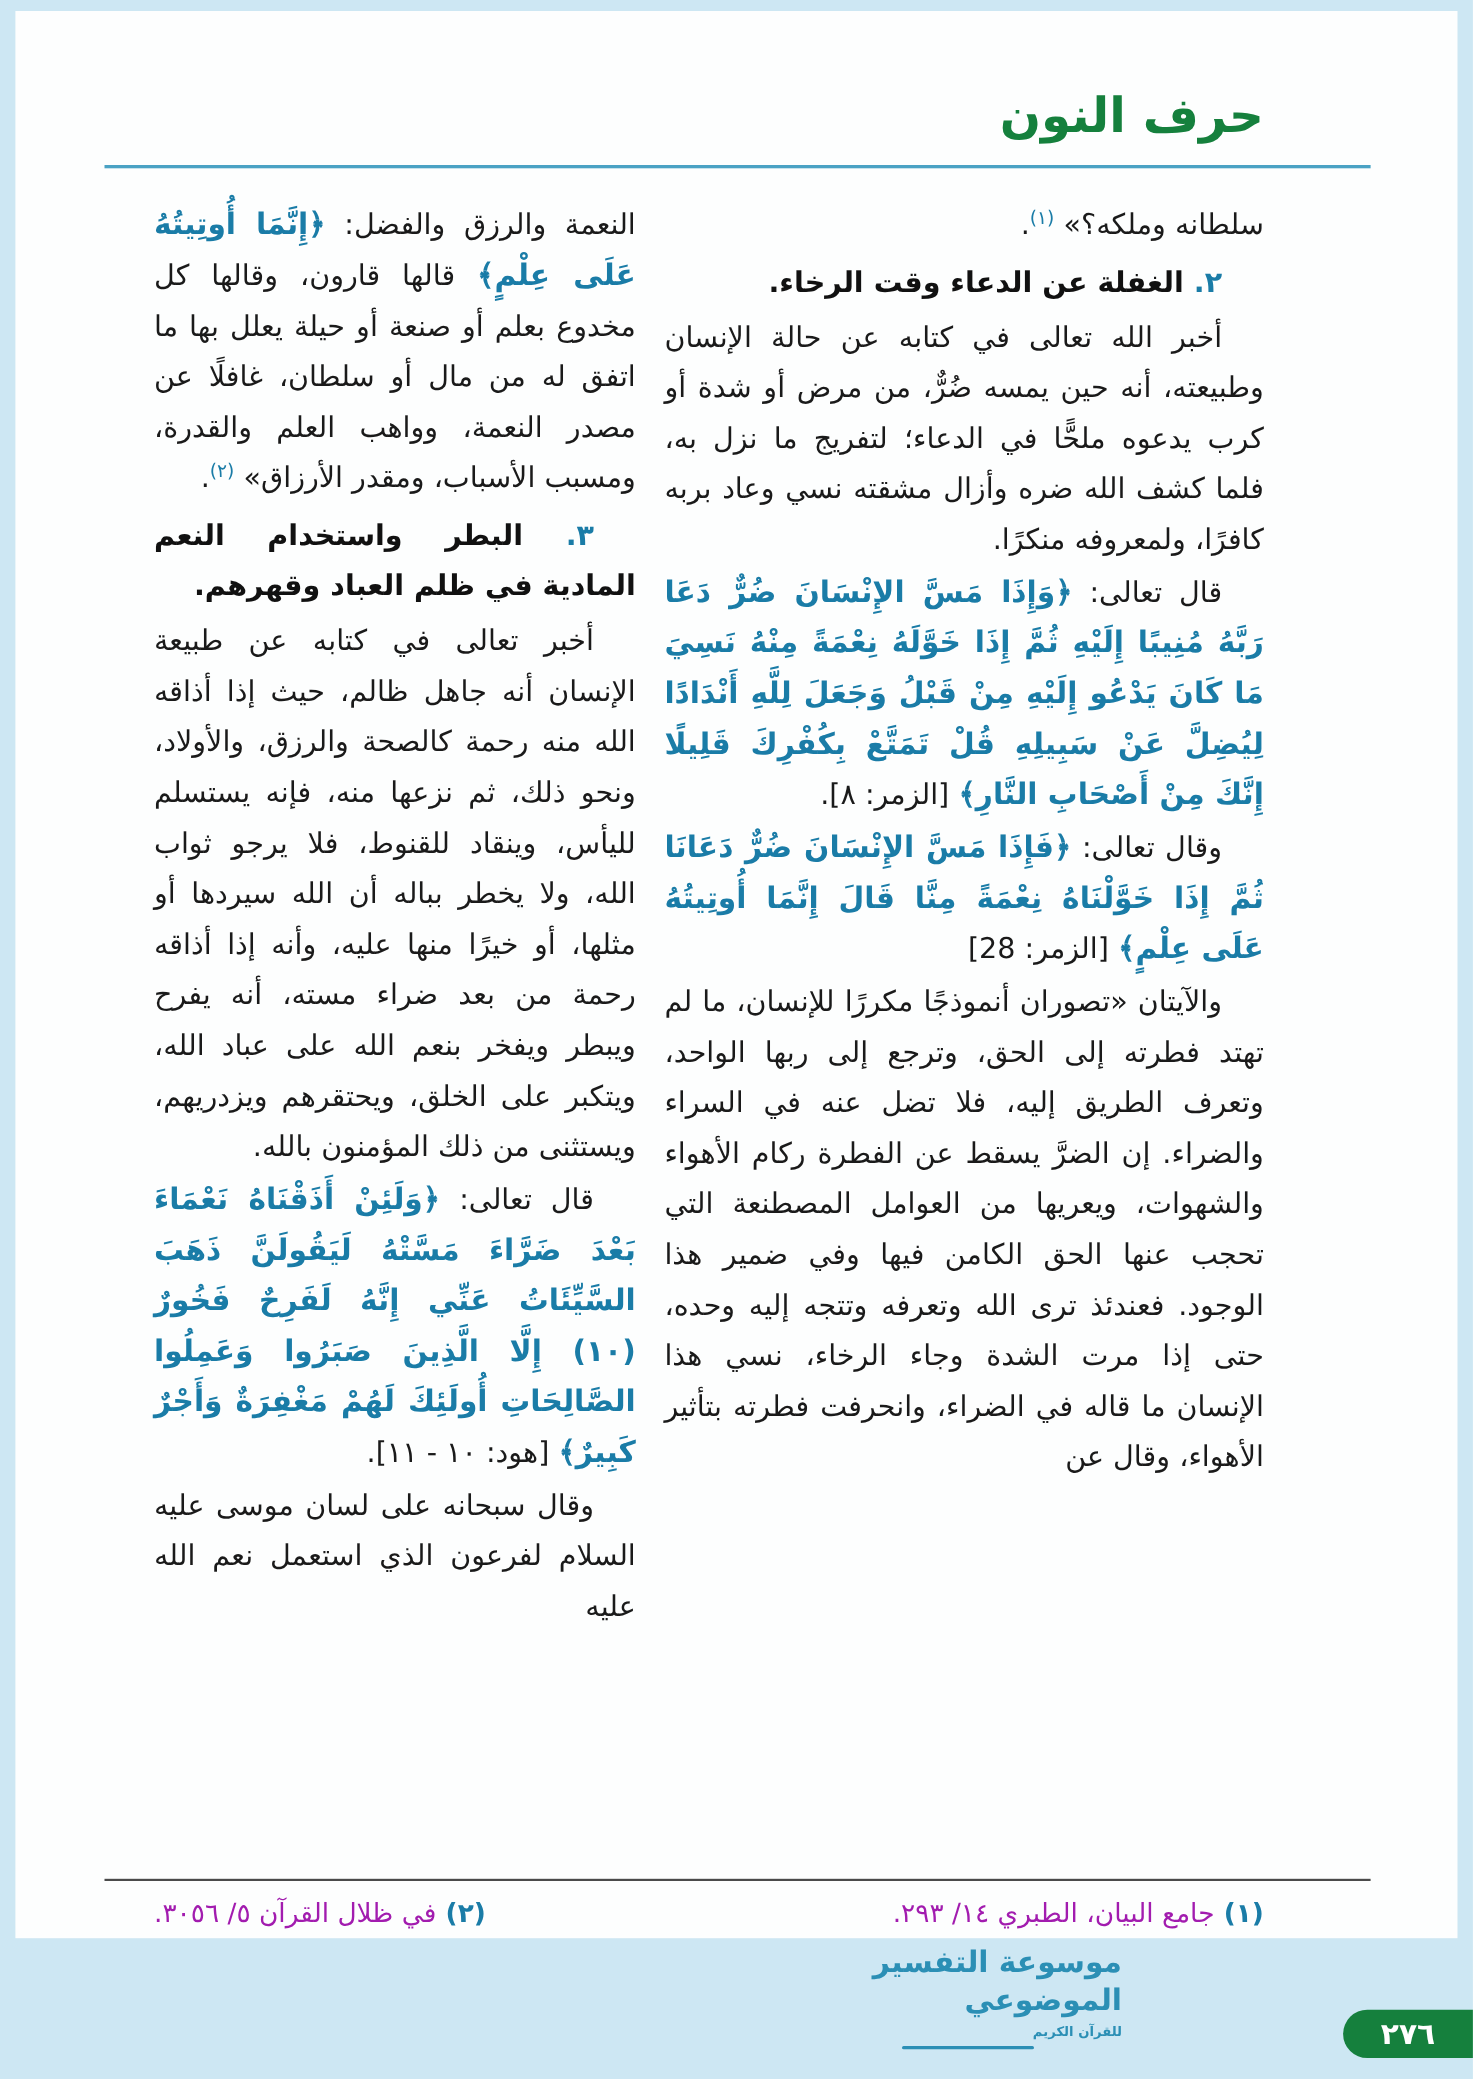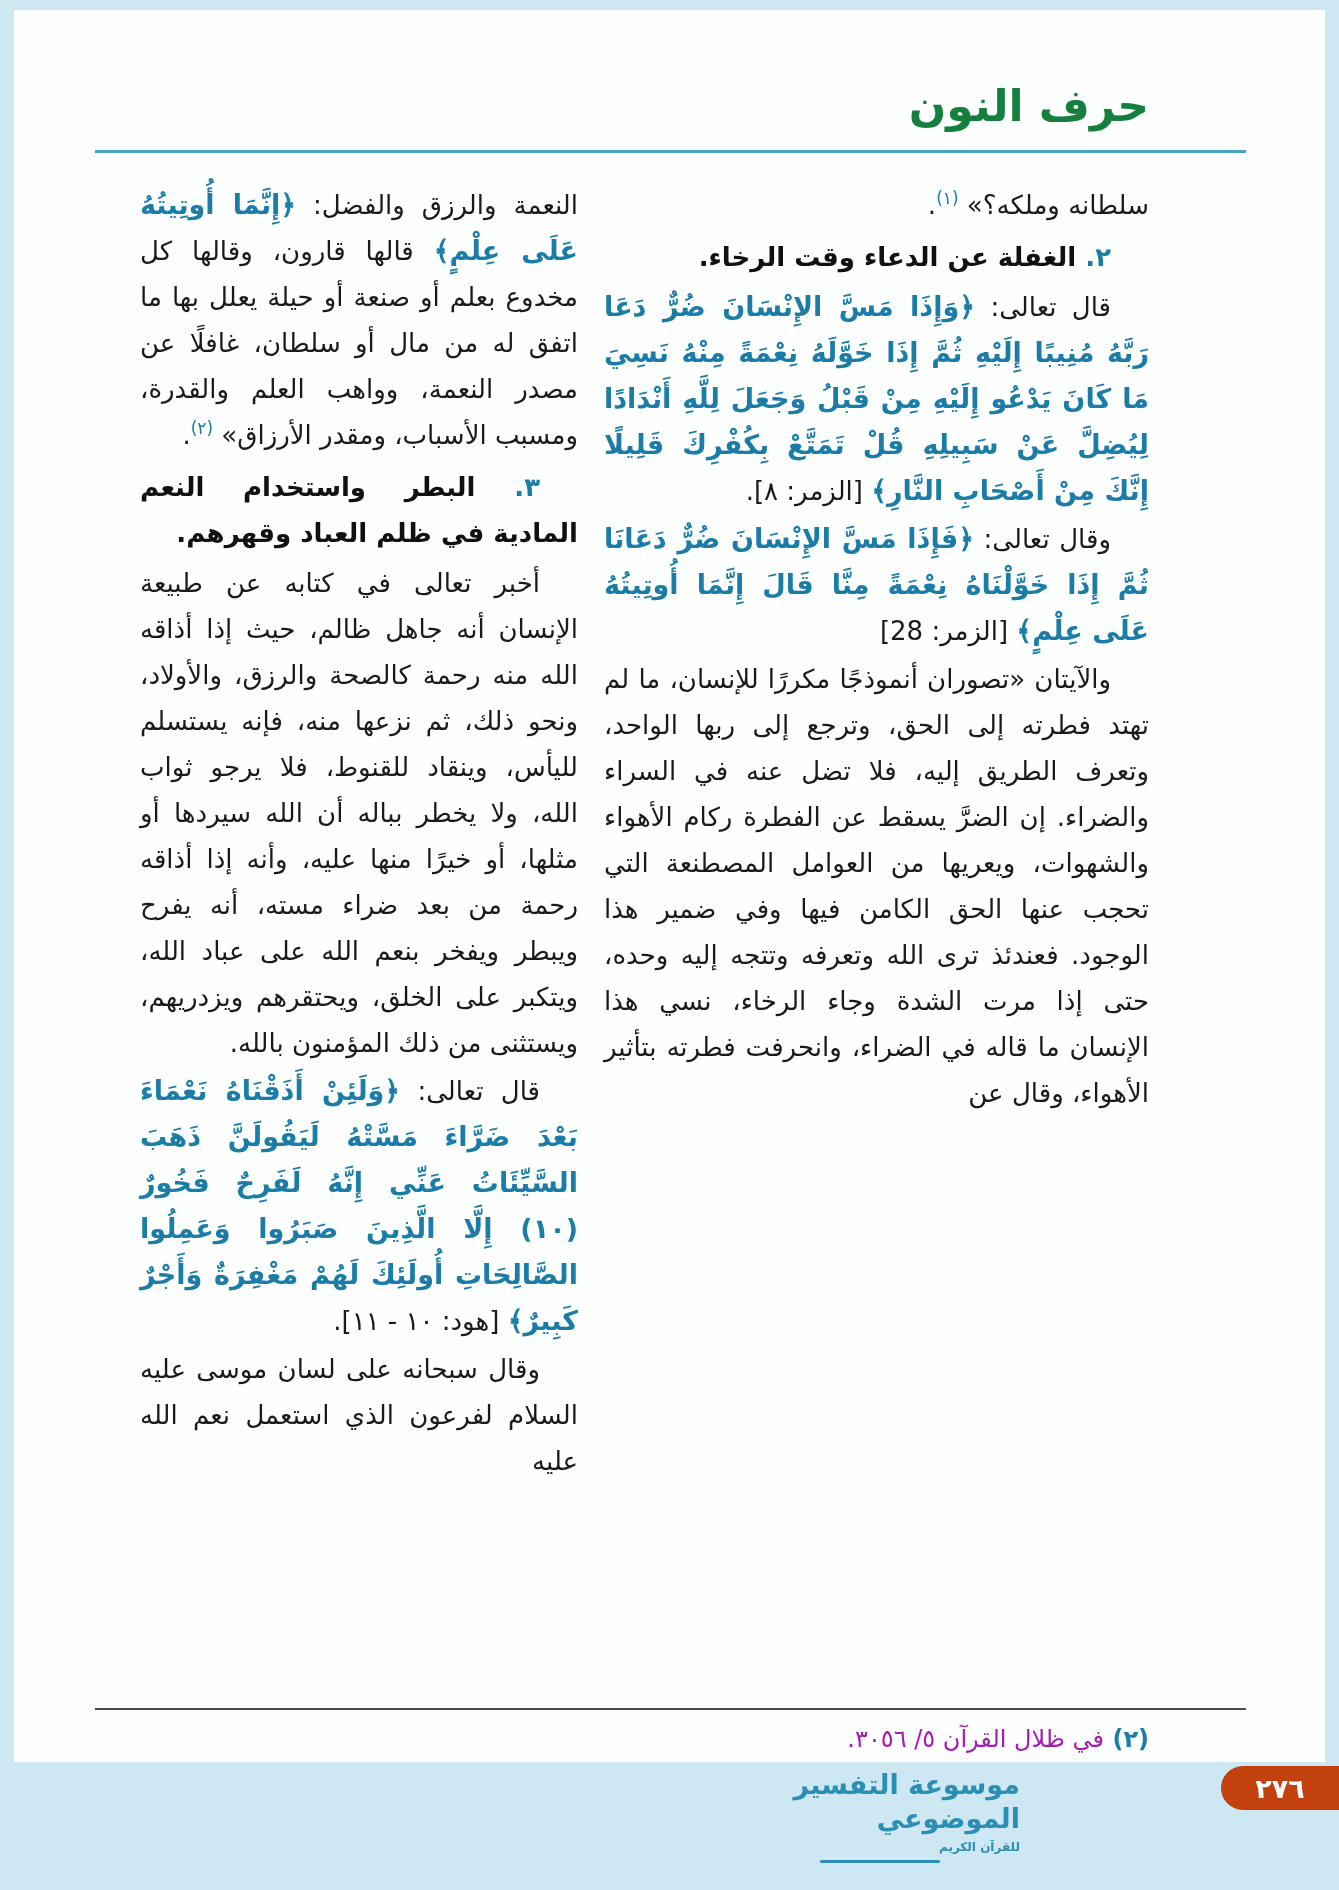--- a/index.html
+++ b/index.html
@@ -94,23 +94,23 @@
     line-height:22px;
   }
   .logo-flourish {
     margin:2px auto 0 auto;
     width:120px; height:3px;
     border-radius:2px;
     background:#2b8fb5;
   }
   .page-number-badge {
     position:absolute;
-    top:1766px; right:0;
+    top:1827px; right:0;
     width:118px; height:44px;
-    background:#c2410c;
+    background:#15803d;
     border-radius:22px 0 0 22px;
     display:flex;
     align-items:center;
     justify-content:center;
   }
   .page-number-badge span {
     color:#ffffff;
     font-size:27px;
     font-weight:bold;
   }
@@ -121,36 +121,38 @@
 <div class="paper"></div>
 
 <div class="chapter-title">حرف النون</div>
 
 <div class="header-rule"></div>
 
 <main class="content">
   <section class="col col-right" id="col-right">
       <p class="para"><span class="seg-normal">سلطانه وملكه؟» </span><span class="seg-fnref">(١)</span><span class="seg-normal">.</span></p>
       <p class="para heading indent"><span class="seg-num">٢. </span><span class="seg-bold">الغفلة عن الدعاء وقت الرخاء.</span></p>
+      <p class="para indent"><span class="seg-normal">أخبر الله تعالى في كتابه عن حالة الإنسان وطبيعته، أنه حين يمسه ضُرٌّ، من مرض أو شدة أو كرب يدعوه ملحًّا في الدعاء؛ لتفريج ما نزل به، فلما كشف الله ضره وأزال مشقته نسي وعاد بربه كافرًا، ولمعروفه منكرًا.</span></p>
       <p class="para indent"><span class="seg-normal">قال تعالى: </span><span class="seg-quran">﴿وَإِذَا مَسَّ الإِنْسَانَ ضُرٌّ دَعَا رَبَّهُ مُنِيبًا إِلَيْهِ ثُمَّ إِذَا خَوَّلَهُ نِعْمَةً مِنْهُ نَسِيَ مَا كَانَ يَدْعُو إِلَيْهِ مِنْ قَبْلُ وَجَعَلَ لِلَّهِ أَنْدَادًا لِيُضِلَّ عَنْ سَبِيلِهِ قُلْ تَمَتَّعْ بِكُفْرِكَ قَلِيلًا إِنَّكَ مِنْ أَصْحَابِ النَّارِ﴾</span><span class="seg-normal"> [الزمر: ٨].</span></p>
       <p class="para indent"><span class="seg-normal">وقال تعالى: </span><span class="seg-quran">﴿فَإِذَا مَسَّ الإِنْسَانَ ضُرٌّ دَعَانَا ثُمَّ إِذَا خَوَّلْنَاهُ نِعْمَةً مِنَّا قَالَ إِنَّمَا أُوتِيتُهُ عَلَى عِلْمٍ﴾</span><span class="seg-normal"> [الزمر: 28]</span></p>
       <p class="para indent"><span class="seg-normal">والآيتان «تصوران أنموذجًا مكررًا للإنسان، ما لم تهتد فطرته إلى الحق، وترجع إلى ربها الواحد، وتعرف الطريق إليه، فلا تضل عنه في السراء والضراء. إن الضرَّ يسقط عن الفطرة ركام الأهواء والشهوات، ويعريها من العوامل المصطنعة التي تحجب عنها الحق الكامن فيها وفي ضمير هذا الوجود. فعندئذ ترى الله وتعرفه وتتجه إليه وحده، حتى إذا مرت الشدة وجاء الرخاء، نسي هذا الإنسان ما قاله في الضراء، وانحرفت فطرته بتأثير الأهواء، وقال عن</span></p>
     </section>
   <section class="col col-left" id="col-left">
       <p class="para"><span class="seg-normal">النعمة والرزق والفضل: </span><span class="seg-quran">﴿إِنَّمَا أُوتِيتُهُ عَلَى عِلْمٍ﴾</span><span class="seg-normal"> قالها قارون، وقالها كل مخدوع بعلم أو صنعة أو حيلة يعلل بها ما اتفق له من مال أو سلطان، غافلًا عن مصدر النعمة، وواهب العلم والقدرة، ومسبب الأسباب، ومقدر الأرزاق» </span><span class="seg-fnref">(٢)</span><span class="seg-normal">.</span></p>
       <p class="para heading indent"><span class="seg-num">٣. </span><span class="seg-bold">البطر واستخدام النعم المادية في ظلم العباد وقهرهم.</span></p>
       <p class="para indent"><span class="seg-normal">أخبر تعالى في كتابه عن طبيعة الإنسان أنه جاهل ظالم، حيث إذا أذاقه الله منه رحمة كالصحة والرزق، والأولاد، ونحو ذلك، ثم نزعها منه، فإنه يستسلم لليأس، وينقاد للقنوط، فلا يرجو ثواب الله، ولا يخطر بباله أن الله سيردها أو مثلها، أو خيرًا منها عليه، وأنه إذا أذاقه رحمة من بعد ضراء مسته، أنه يفرح ويبطر ويفخر بنعم الله على عباد الله، ويتكبر على الخلق، ويحتقرهم ويزدريهم، ويستثنى من ذلك المؤمنون بالله.</span></p>
       <p class="para indent"><span class="seg-normal">قال تعالى: </span><span class="seg-quran">﴿وَلَئِنْ أَذَقْنَاهُ نَعْمَاءَ بَعْدَ ضَرَّاءَ مَسَّتْهُ لَيَقُولَنَّ ذَهَبَ السَّيِّئَاتُ عَنِّي إِنَّهُ لَفَرِحٌ فَخُورٌ (١٠) إِلَّا الَّذِينَ صَبَرُوا وَعَمِلُوا الصَّالِحَاتِ أُولَئِكَ لَهُمْ مَغْفِرَةٌ وَأَجْرٌ كَبِيرٌ﴾</span><span class="seg-normal"> [هود: ١٠ - ١١].</span></p>
       <p class="para indent"><span class="seg-normal">وقال سبحانه على لسان موسى عليه السلام لفرعون الذي استعمل نعم الله عليه</span></p>
     </section>
 </main>
 
 <div class="footnote-rule"></div>
 
 <div class="footnotes" id="footnotes">
+    <div class="footnote"><span class="fn-marker">(١) </span><span class="fn-text">جامع البيان، الطبري ١٤/ ٢٩٣.</span></div>
     <div class="footnote"><span class="fn-marker">(٢) </span><span class="fn-text">في ظلال القرآن ٥/ ٣٠٥٦.</span></div>
   </div>
 
 <footer>
   <div class="logo">
     <div class="logo-line1">موسوعة التفسير الموضوعي</div>
     <div class="logo-line2">للقرآن الكريم</div>
     <div class="logo-flourish"></div>
   </div>
   <div class="page-number-badge">

